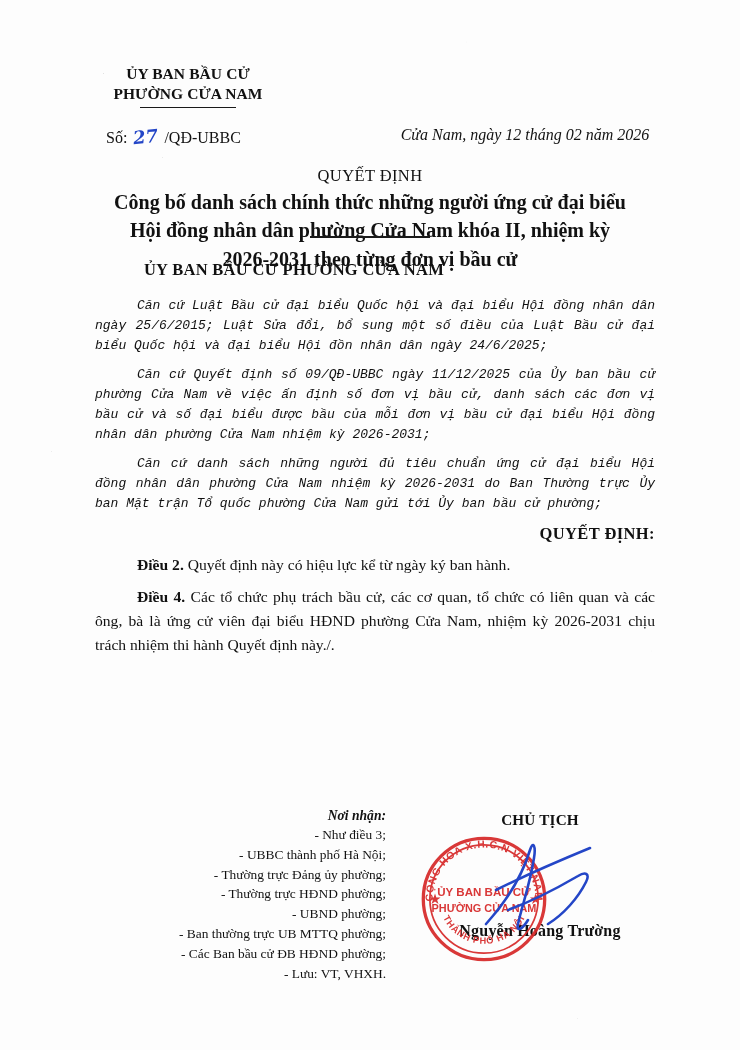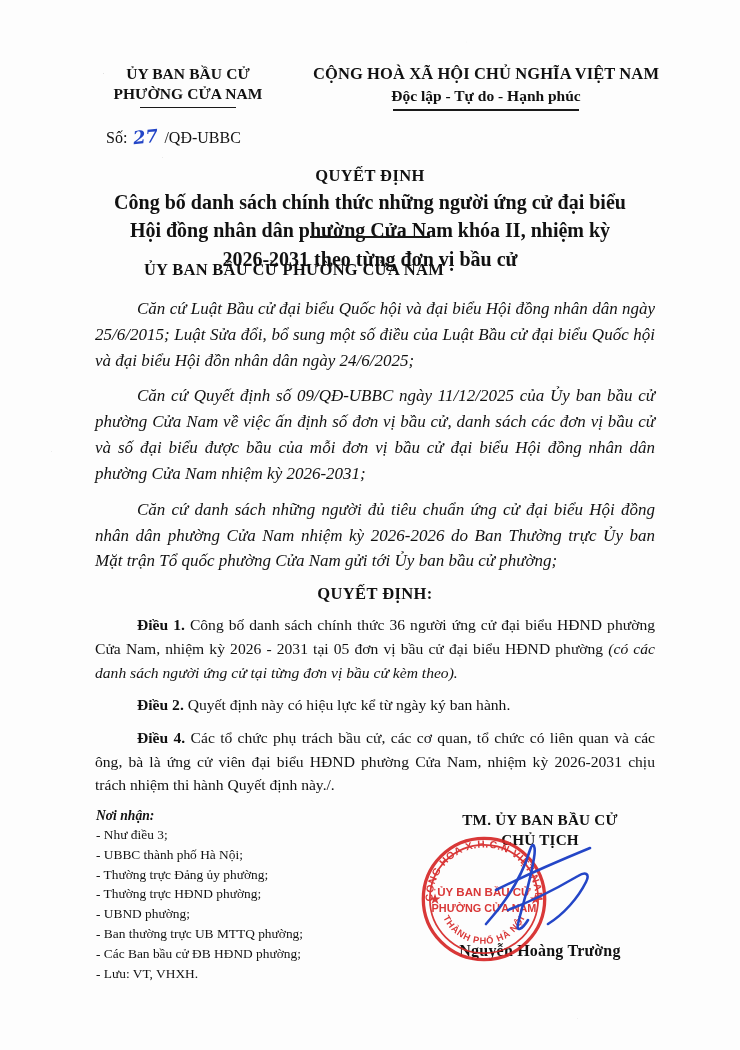--- a/index.html
+++ b/index.html
@@ -113,21 +113,21 @@
     font-size: 16px;
     white-space: nowrap;
   }
 
   
   .doc-type {
     position: absolute;
     left: 0; top: 166px;
     width: 740px;
     text-align: center;
-    font-weight: bold;
+    font-weight: normal;
     font-size: 16.5px;
     letter-spacing: .4px;
   }
   .doc-subject {
     position: absolute;
     left: 105px;
     top: 188px;
     width: 530px;
     text-align: center;
     font-weight: bold;
@@ -154,29 +154,30 @@
 
   
   .body {
     position: absolute;
     left: 95px;
     top: 296px;
     width: 560px;
   }
   p.para {
     margin: 0 0 10px 0;
-    font-size: 17px;
+    font-size: 13px;
     line-height: 1.52;
     text-align: justify;
     text-indent: 42px;
     font-style: italic;
+    font-family: Liberation Mono, monospace;
   }
   p.para.last-basis { margin-bottom: 12px; }
   .decide-word {
-    text-align: center;
+    text-align: right;
     font-weight: bold;
     font-size: 16.5px;
     letter-spacing: .4px;
     margin: 4px 0 9px 0;
   }
   p.article {
     margin: 0 0 9px 0;
     font-size: 15.6px;
     line-height: 1.52;
     text-align: justify;
@@ -185,20 +186,21 @@
   }
   p.article b { font-weight: bold; }
   p.article i { font-style: italic; }
 
   
   .recipients {
     position: absolute;
     left: 96px;
     top: 808px;
     width: 290px;
+    text-align: right;
   }
   .recip-title {
     font-weight: bold;
     font-style: italic;
     font-size: 13.6px;
     margin-bottom: 1px;
   }
   .recip-item {
     font-size: 13.4px;
     line-height: 1.48;
@@ -249,49 +251,42 @@
 
 <div class="page">
   <div class="sheet">
 
     <div class="header">
       <div class="hdr-left">
         <div class="org-name">ỦY BAN BẦU CỬ</div>
         <div class="org-name">PHƯỜNG CỬA NAM</div>
         <div class="rule left-rule"></div>
       </div>
-      <div class="hdr-right">
-        <div class="nation-name">CỘNG HOÀ XÃ HỘI CHỦ NGHĨA VIỆT NAM</div>
-        <div class="motto">Độc lập - Tự do - Hạnh phúc</div>
-        <div class="rule right-rule"></div>
-      </div>
     </div>
 
     <div class="numline">
       <span>Số:</span>
       <span class="hand-number">27</span>
       <span>/QĐ-UBBC</span>
     </div>
 
+    <div class="dateline">Cửa Nam, ngày 12 tháng 02 năm 2026</div>
 
     <div class="doc-type">QUYẾT ĐỊNH</div>
     <div class="doc-subject">Công bố danh sách chính thức những người ứng cử đại biểu Hội đồng nhân dân phường Cửa Nam khóa II, nhiệm kỳ 2026-2031 theo từng đơn vị bầu cử</div>
     <div class="title-rule"></div>
     <div class="issuer">ỦY BAN BẦU CỬ PHƯỜNG CỬA NAM</div>
 
     <div class="body">
       <p class="para">Căn cứ Luật Bầu cử đại biểu Quốc hội và đại biểu Hội đồng nhân dân ngày 25/6/2015; Luật Sửa đổi, bổ sung một số điều của Luật Bầu cử đại biểu Quốc hội và đại biểu Hội đồn nhân dân ngày 24/6/2025;</p>
       <p class="para">Căn cứ Quyết định số 09/QĐ-UBBC ngày 11/12/2025 của Ủy ban bầu cử phường Cửa Nam về việc ấn định số đơn vị bầu cử, danh sách các đơn vị bầu cử và số đại biểu được bầu của mỗi đơn vị bầu cử đại biểu Hội đồng nhân dân phường Cửa Nam nhiệm kỳ 2026-2031;</p>
-      <p class="para">Căn cứ danh sách những người đủ tiêu chuẩn ứng cử đại biểu Hội đồng nhân dân phường Cửa Nam nhiệm kỳ 2026-2026 do Ban Thường trực Ủy ban Mặt trận Tổ quốc phường Cửa Nam gửi tới Ủy ban bầu cử phường;</p>
+      <p class="para">Căn cứ danh sách những người đủ tiêu chuẩn ứng cử đại biểu Hội đồng nhân dân phường Cửa Nam nhiệm kỳ 2026-2031 do Ban Thường trực Ủy ban Mặt trận Tổ quốc phường Cửa Nam gửi tới Ủy ban bầu cử phường;</p>
 
       <div class="decide-word">QUYẾT ĐỊNH:</div>
 
-      <p class="article">
-        <b>Điều 1.</b><span> Công bố danh sách chính thức 36 người ứng cử đại biểu HĐND phường Cửa Nam, nhiệm kỳ 2026 - 2031 tại 05 đơn vị bầu cử đại biểu HĐND phường </span><i>(có các danh sách người ứng cử tại từng đơn vị bầu cử kèm theo).</i>
-      </p>
 
       <p class="article">
         <b>Điều 2.</b><span> Quyết định này có hiệu lực kể từ ngày ký ban hành.</span>
       </p>
 
       <p class="article">
         <b>Điều 4.</b><span> Các tổ chức phụ trách bầu cử, các cơ quan, tổ chức có liên quan và các ông, bà là ứng cử viên đại biểu HĐND phường Cửa Nam, nhiệm kỳ 2026-2031 chịu trách nhiệm thi hành Quyết định này./.</span>
       </p>
     </div>
 
@@ -301,21 +296,20 @@
       <div class="recip-item">- UBBC thành phố Hà Nội;</div>
       <div class="recip-item">- Thường trực Đảng ủy phường;</div>
       <div class="recip-item">- Thường trực HĐND phường;</div>
       <div class="recip-item">- UBND phường;</div>
       <div class="recip-item">- Ban thường trực UB MTTQ phường;</div>
       <div class="recip-item">- Các Ban bầu cử ĐB HĐND phường;</div>
       <div class="recip-item">- Lưu: VT, VHXH.</div>
     </div>
 
     <div class="signature">
-      <div class="sig-role">TM. ỦY BAN BẦU CỬ</div>
       <div class="sig-role">CHỦ TỊCH</div>
       <div class="sig-space"></div>
       <div class="sig-name">Nguyễn Hoàng Trường</div>
     </div>
 
     <svg class="seal" viewBox="0 0 200 200">
       <defs>
         <path id="arcTop" d="M 22,100 A 78,78 0 0 1 178,100"></path>
         <path id="arcBottom" d="M 32,100 A 68,68 0 0 0 168,100"></path>
       </defs>

